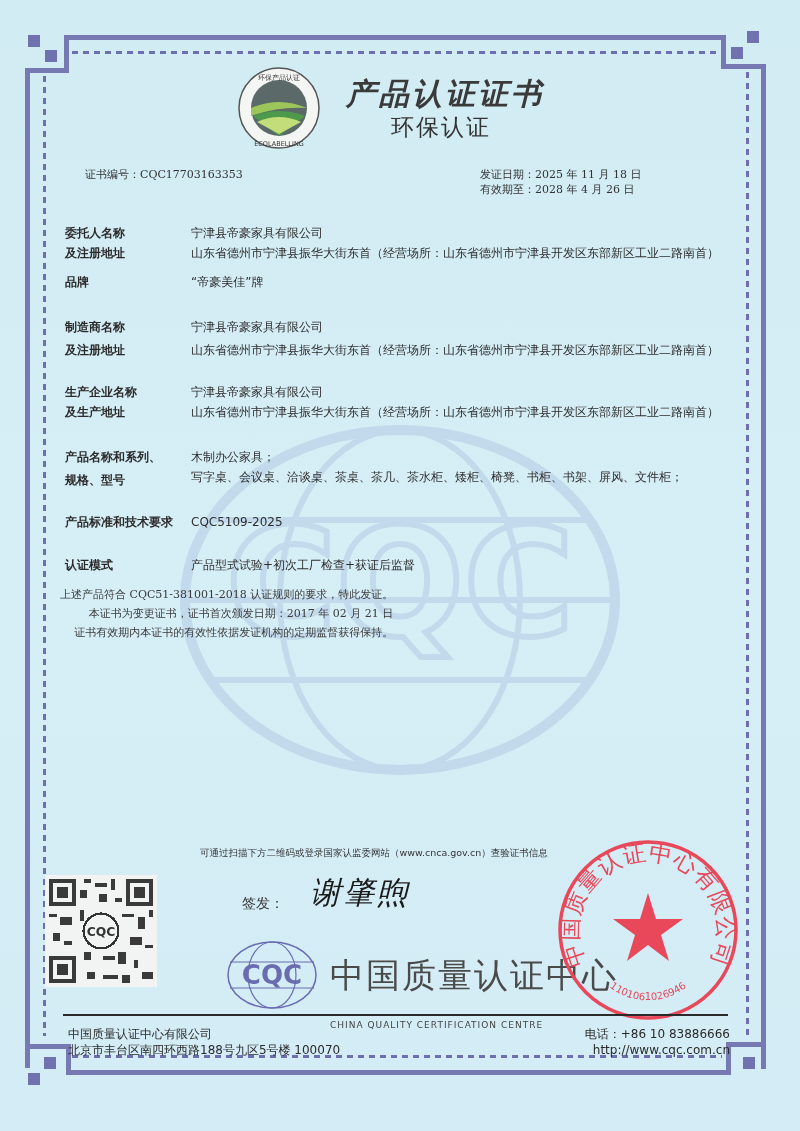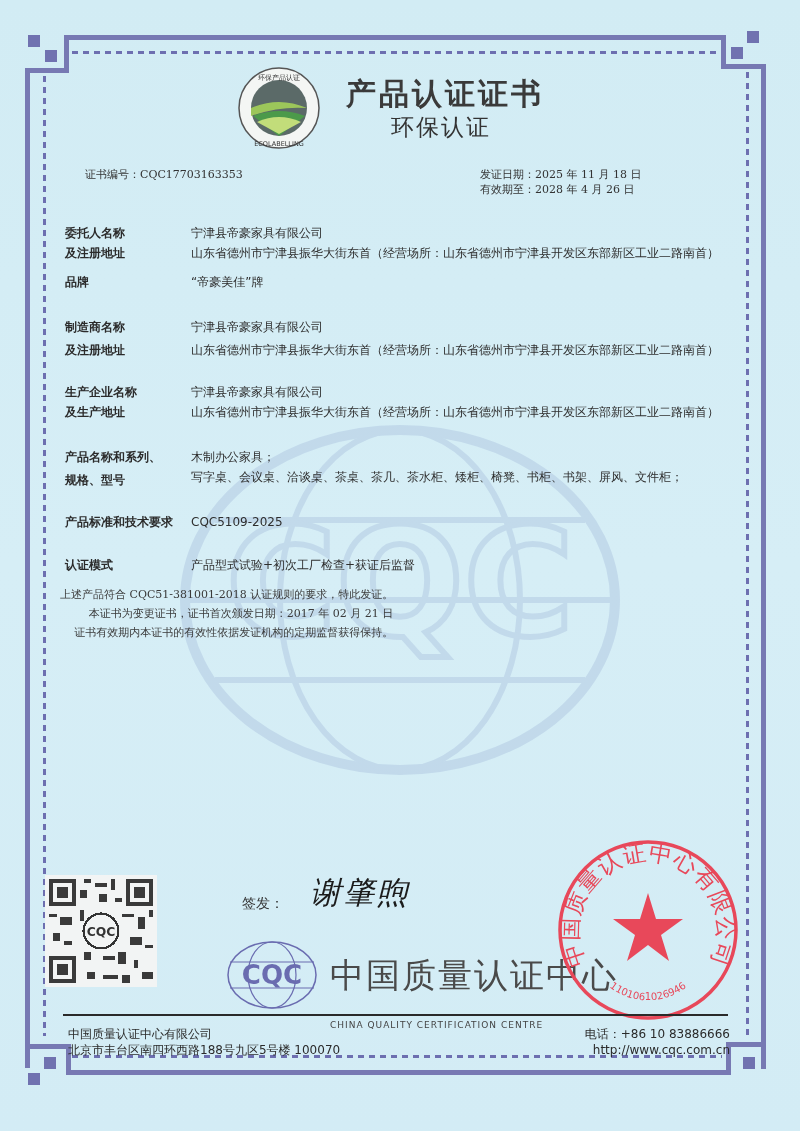--- a/index.html
+++ b/index.html
@@ -11,21 +11,21 @@
   .dash-h { position:absolute; height:3px;
     background:repeating-linear-gradient(90deg,#6d6fb0 0 6px,transparent 6px 11px); }
   .dash-v { position:absolute; width:3px;
     background:repeating-linear-gradient(180deg,#6d6fb0 0 6px,transparent 6px 11px); }
   .sq { position:absolute; width:12px; height:12px; background:#7072b0; }
 
   .watermark { position:absolute; left:175px; top:420px; width:450px; height:360px; opacity:.35; }
 
   .eco-logo { position:absolute; left:237px; top:66px; width:84px; height:84px; }
   .title-main { position:absolute; left:346px; top:74px; font-size:30px; font-weight:bold;
-    letter-spacing:3px; color:#3a3a3a; }
+    letter-spacing:3px; color:#3a3a3a;font-style:italic; }
   .title-sub { position:absolute; left:391px; top:112px; font-size:23px; letter-spacing:2px; color:#333; }
 
   .cert-no { position:absolute; left:85px; top:167px; font-size:11px; font-family:"DejaVu Serif", serif; color:#333; }
   .dates { position:absolute; left:480px; top:167px; font-size:11px; font-family:"DejaVu Serif", serif; color:#333; line-height:15px; }
 
   .row { position:absolute; left:65px; font-size:12px; line-height:20px; }
   .row .lbl { position:absolute; left:0; width:120px; font-weight:bold; color:#2b2b2b; }
   .row .val { position:absolute; left:126px; width:600px; color:#2e2e2e; }
 
   .statement { position:absolute; left:60px; top:585px; font-size:11px; line-height:19px;
@@ -152,20 +152,21 @@
     <span class="lbl">认证模式</span>
     <span class="val">产品型式试验+初次工厂检查+获证后监督</span>
   </div>
 
   <div class="statement">
     <div>上述产品符合 CQC51-381001-2018 认证规则的要求，特此发证。</div>
     <div>本证书为变更证书，证书首次颁发日期：2017 年 02 月 21 日</div>
     <div>证书有效期内本证书的有效性依据发证机构的定期监督获得保持。</div>
   </div>
 
+  <div class="verify">可通过扫描下方二维码或登录国家认监委网站（www.cnca.gov.cn）查验证书信息</div>
 
   <svg class="qr" viewBox="0 0 29 29" shape-rendering="crispEdges">
     <rect width="29" height="29" fill="#f2f4f4"></rect>
     <g fill="#3a3a3a">
       <rect x="1" y="1" width="7" height="7"></rect>
         <rect x="2" y="2" width="5" height="5" fill="#f2f4f4"></rect>
         <rect x="3" y="3" width="3" height="3"></rect>
       <rect x="21" y="1" width="7" height="7"></rect>
         <rect x="22" y="2" width="5" height="5" fill="#f2f4f4"></rect>
         <rect x="23" y="3" width="3" height="3"></rect>

